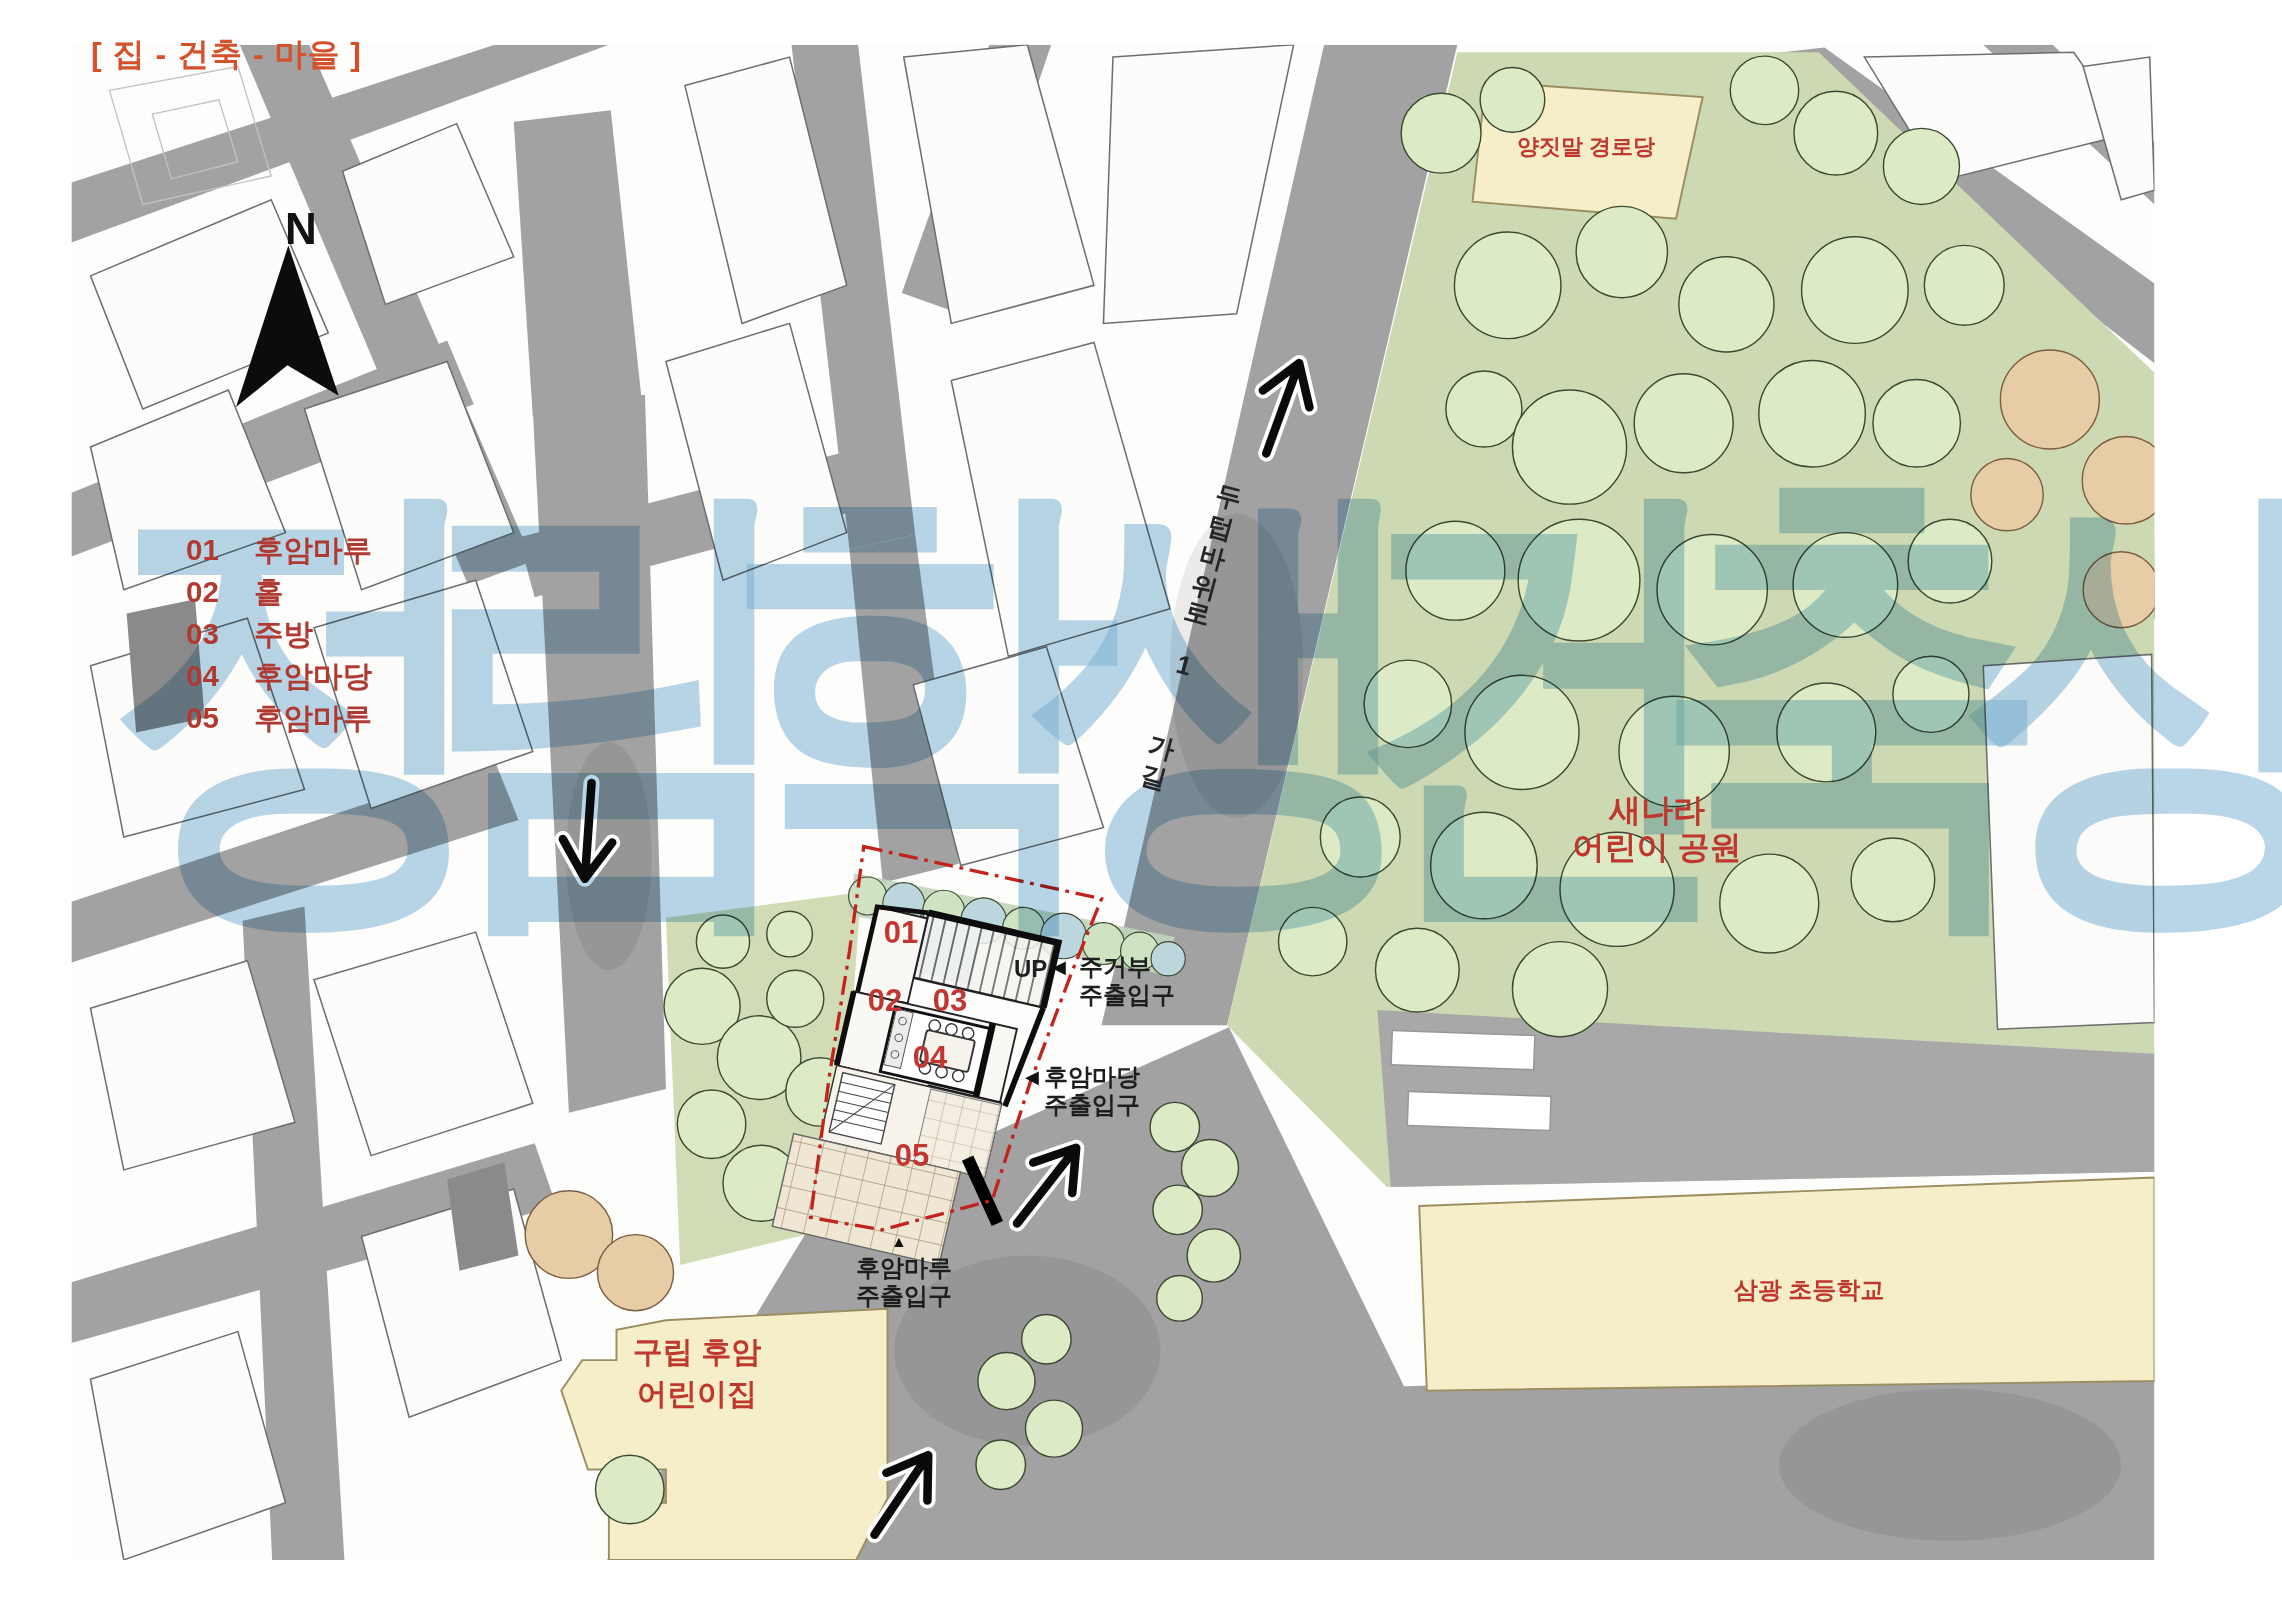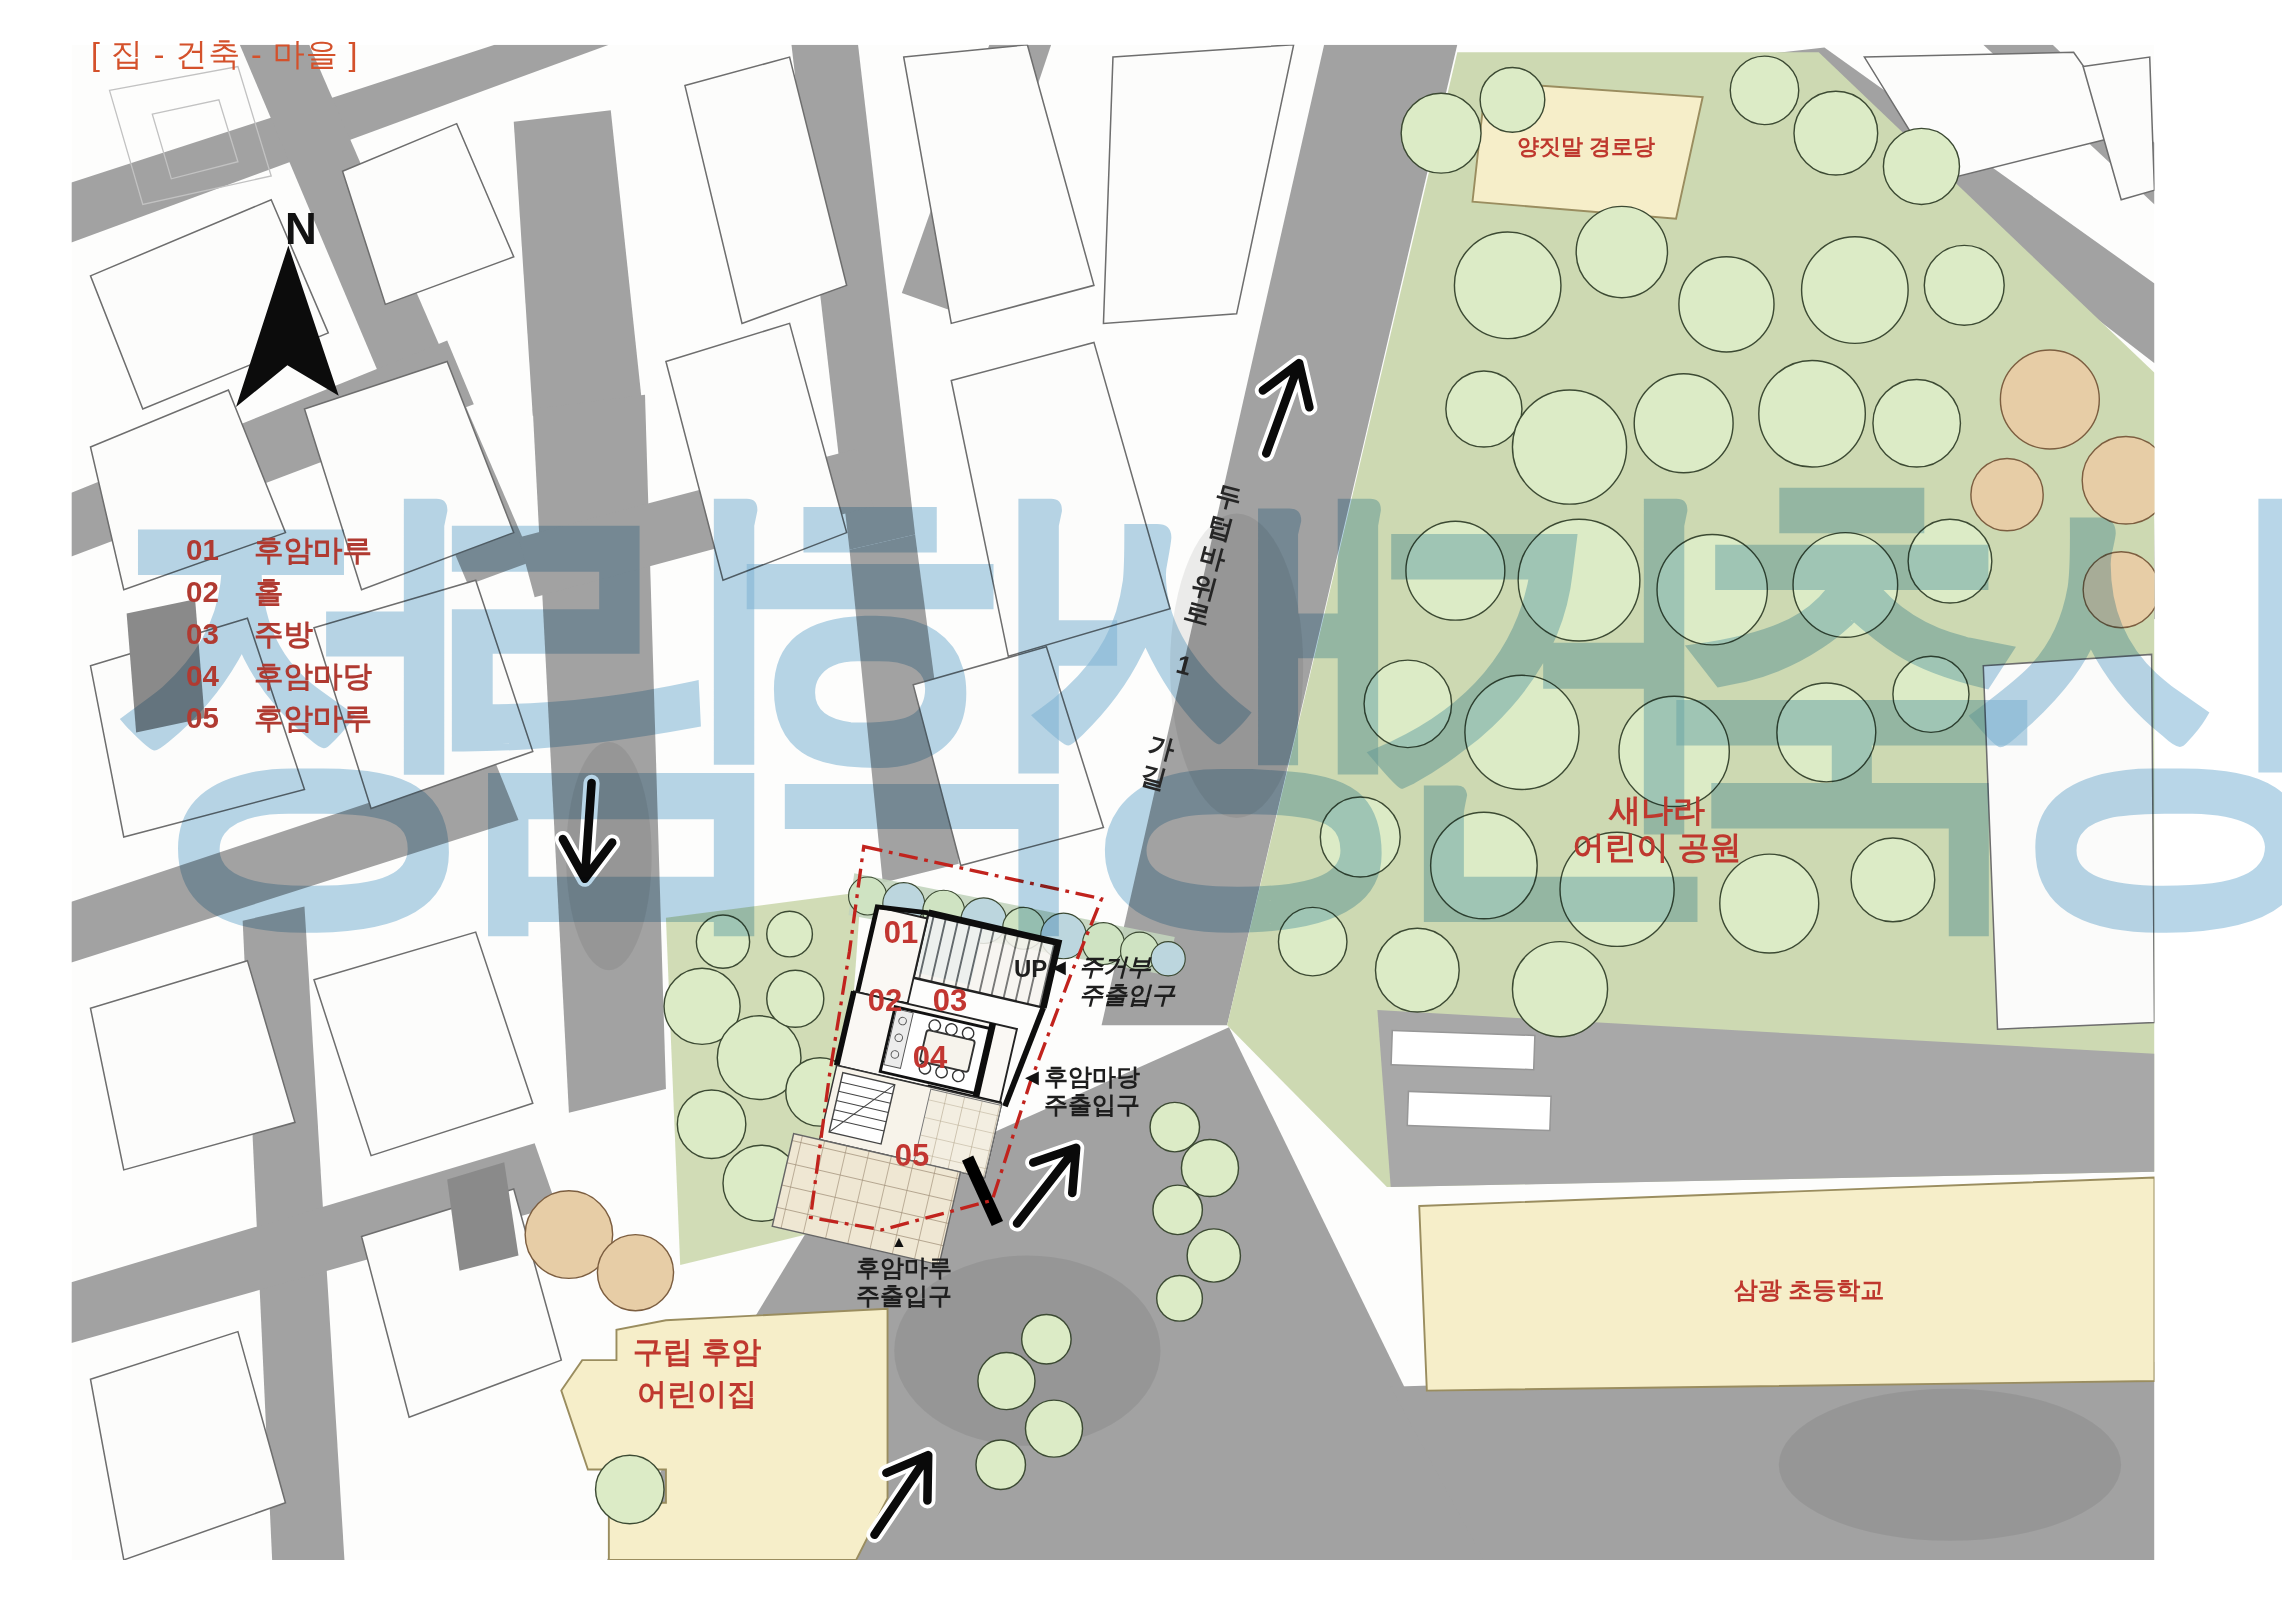--- a/index.html
+++ b/index.html
@@ -7,21 +7,21 @@
     --map-red:#bf382e; --text-dark:#1e1e1e; --boundary-red:#c1231d;
     --road-gray:#a2a2a2; --park-green:#cdd9b2; --tree-green:#dcebc6;
     --tree-stroke:#3c4a33; --tan:#e7cda6; --cream:#f6eec9;
   }
   *{margin:0;padding:0;box-sizing:border-box}
   html,body{width:2283px;height:1616px;background:#ffffff;overflow:hidden;
     font-family:"Liberation Sans","DejaVu Sans",sans-serif;}
   .page{position:relative;width:2283px;height:1616px;background:#fff;}
   svg.map{position:absolute;left:0;top:0;}
   .lbl{position:absolute;line-height:1.15;white-space:nowrap;}
-  .title{left:91px;top:36px;font-size:32px;font-weight:normal;color:var(--title-orange);letter-spacing:1px;}
+  .title{left:91px;top:36px;font-size:32px;font-weight:bold;color:var(--title-orange);letter-spacing:1px;}
   .legend{left:186px;top:529px;font-size:29.5px;color:var(--label-red);font-weight:600;}
   .legend .row{display:flex;height:42px;align-items:center;}
   .legend .num{width:68px;}
   .compass-n{left:285px;top:204px;font-size:44px;font-weight:bold;color:#121212;}
   .watermark{left:103px;top:426px;width:2188px;font-size:398px;font-weight:800;
     letter-spacing:-88px;color:rgba(125,180,213,0.55);mix-blend-mode:multiply;
     transform:scaleY(1.18);transform-origin:top left;z-index:5;pointer-events:none;}
   .maplab{color:var(--map-red);font-weight:bold;text-align:center;transform:translate(-50%,-50%);z-index:6;}
   .roomnum{color:var(--num-red);font-weight:bold;font-size:31px;transform:translate(-50%,-50%);z-index:6;}
   .planlab{color:var(--text-dark);font-size:24px;font-weight:600;z-index:6;}
@@ -324,21 +324,21 @@
   </div>
 
   <div class="lbl roomnum" style="left:901px;top:933px;">01</div>
   <div class="lbl roomnum" style="left:885px;top:1001px;">02</div>
   <div class="lbl roomnum" style="left:950px;top:1001px;">03</div>
   <div class="lbl roomnum" style="left:930px;top:1058px;">04</div>
   <div class="lbl roomnum" style="left:912px;top:1156px;">05</div>
 
   <div class="lbl planlab" style="left:1014px;top:955px;font-weight:bold;">UP</div>
   <div class="lbl planlab tri" style="left:1052px;top:957px;font-size:18px;">◀</div>
-  <div class="lbl planlab" style="left:1079px;top:953px;font-style:italic;">
+  <div class="lbl planlab" style="left:1079px;top:953px;">
     <div>주거부</div>
     <div>주출입구</div>
   </div>
   <div class="lbl planlab tri" style="left:1025px;top:1067px;font-size:18px;">◀</div>
   <div class="lbl planlab" style="left:1044px;top:1063px;">
     <div>후암마당</div>
     <div>주출입구</div>
   </div>
   <div class="lbl planlab tri" style="left:891px;top:1233px;font-size:16px;">▲</div>
   <div class="lbl planlab" style="left:902px;top:1254px;text-align:center;transform:translateX(-50%);left:904px;">

